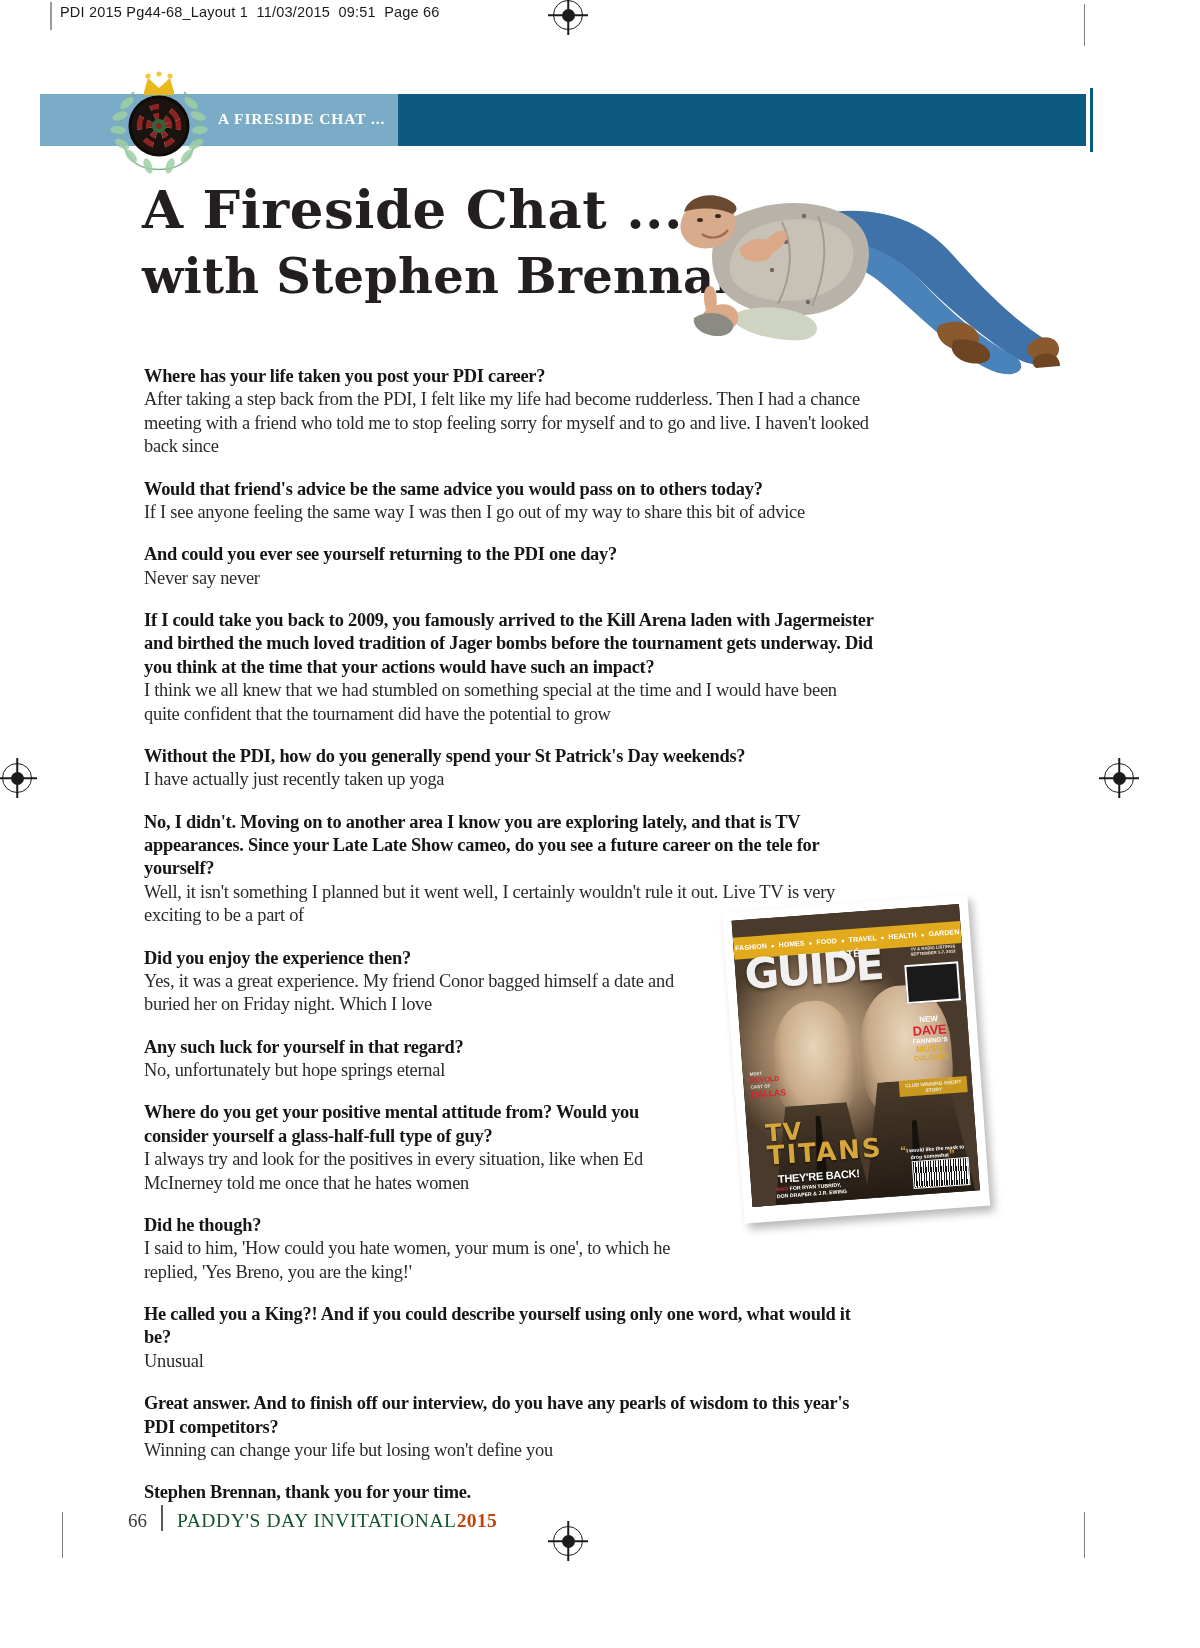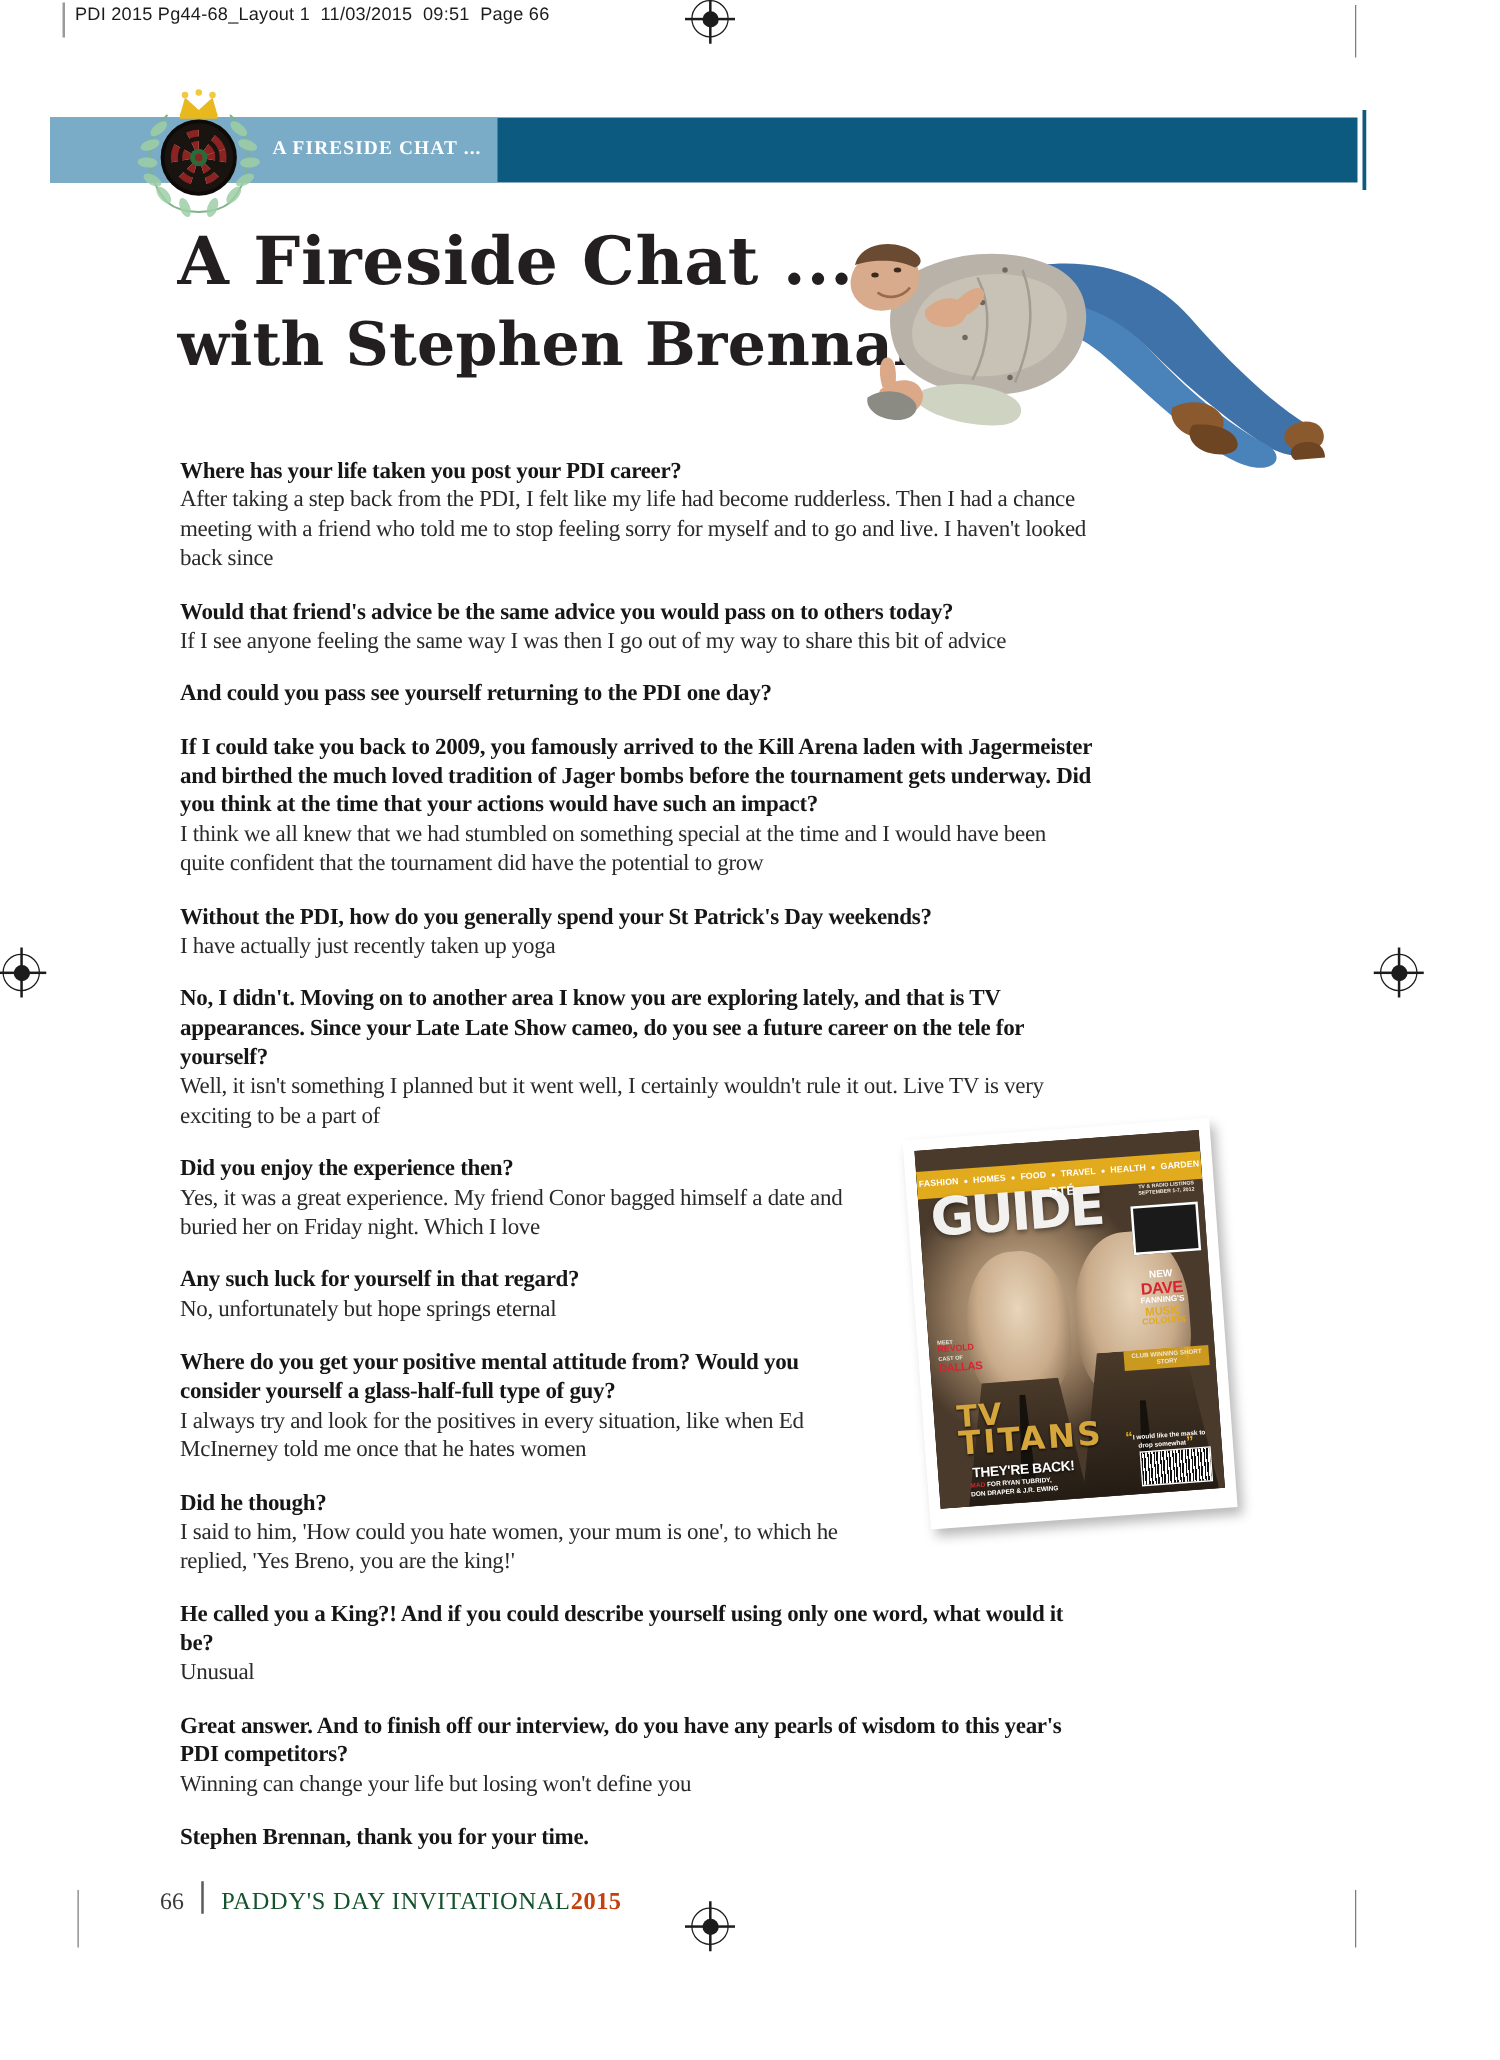--- a/index.html
+++ b/index.html
@@ -607,21 +607,22 @@
     <div class="q">Where has your life taken you post your PDI career?</div>
     <div class="a">After taking a step back from the PDI, I felt like my life had become rudderless. Then I had a chance meeting with a friend who told me to stop feeling sorry for myself and to go and live. I haven't looked back since</div>
   </div>
 
   <div class="qa">
     <div class="q">Would that friend's advice be the same advice you would pass on to others today?</div>
     <div class="a">If I see anyone feeling the same way I was then I go out of my way to share this bit of advice</div>
   </div>
 
   <div class="qa">
-    <div class="q">And could you pass see yourself returning to the PDI one day?</div>
+    <div class="q">And could you ever see yourself returning to the PDI one day?</div>
+    <div class="a">Never say never</div>
   </div>
 
   <div class="qa">
     <div class="q">If I could take you back to 2009, you famously arrived to the Kill Arena laden with Jagermeister and birthed the much loved tradition of Jager bombs before the tournament gets underway. Did you think at the time that your actions would have such an impact?</div>
     <div class="a">I think we all knew that we had stumbled on something special at the time and I would have been quite confident that the tournament did have the potential to grow</div>
   </div>
 
   <div class="qa">
     <div class="q">Without the PDI, how do you generally spend your St Patrick's Day weekends?</div>
     <div class="a">I have actually just recently taken up yoga</div>

